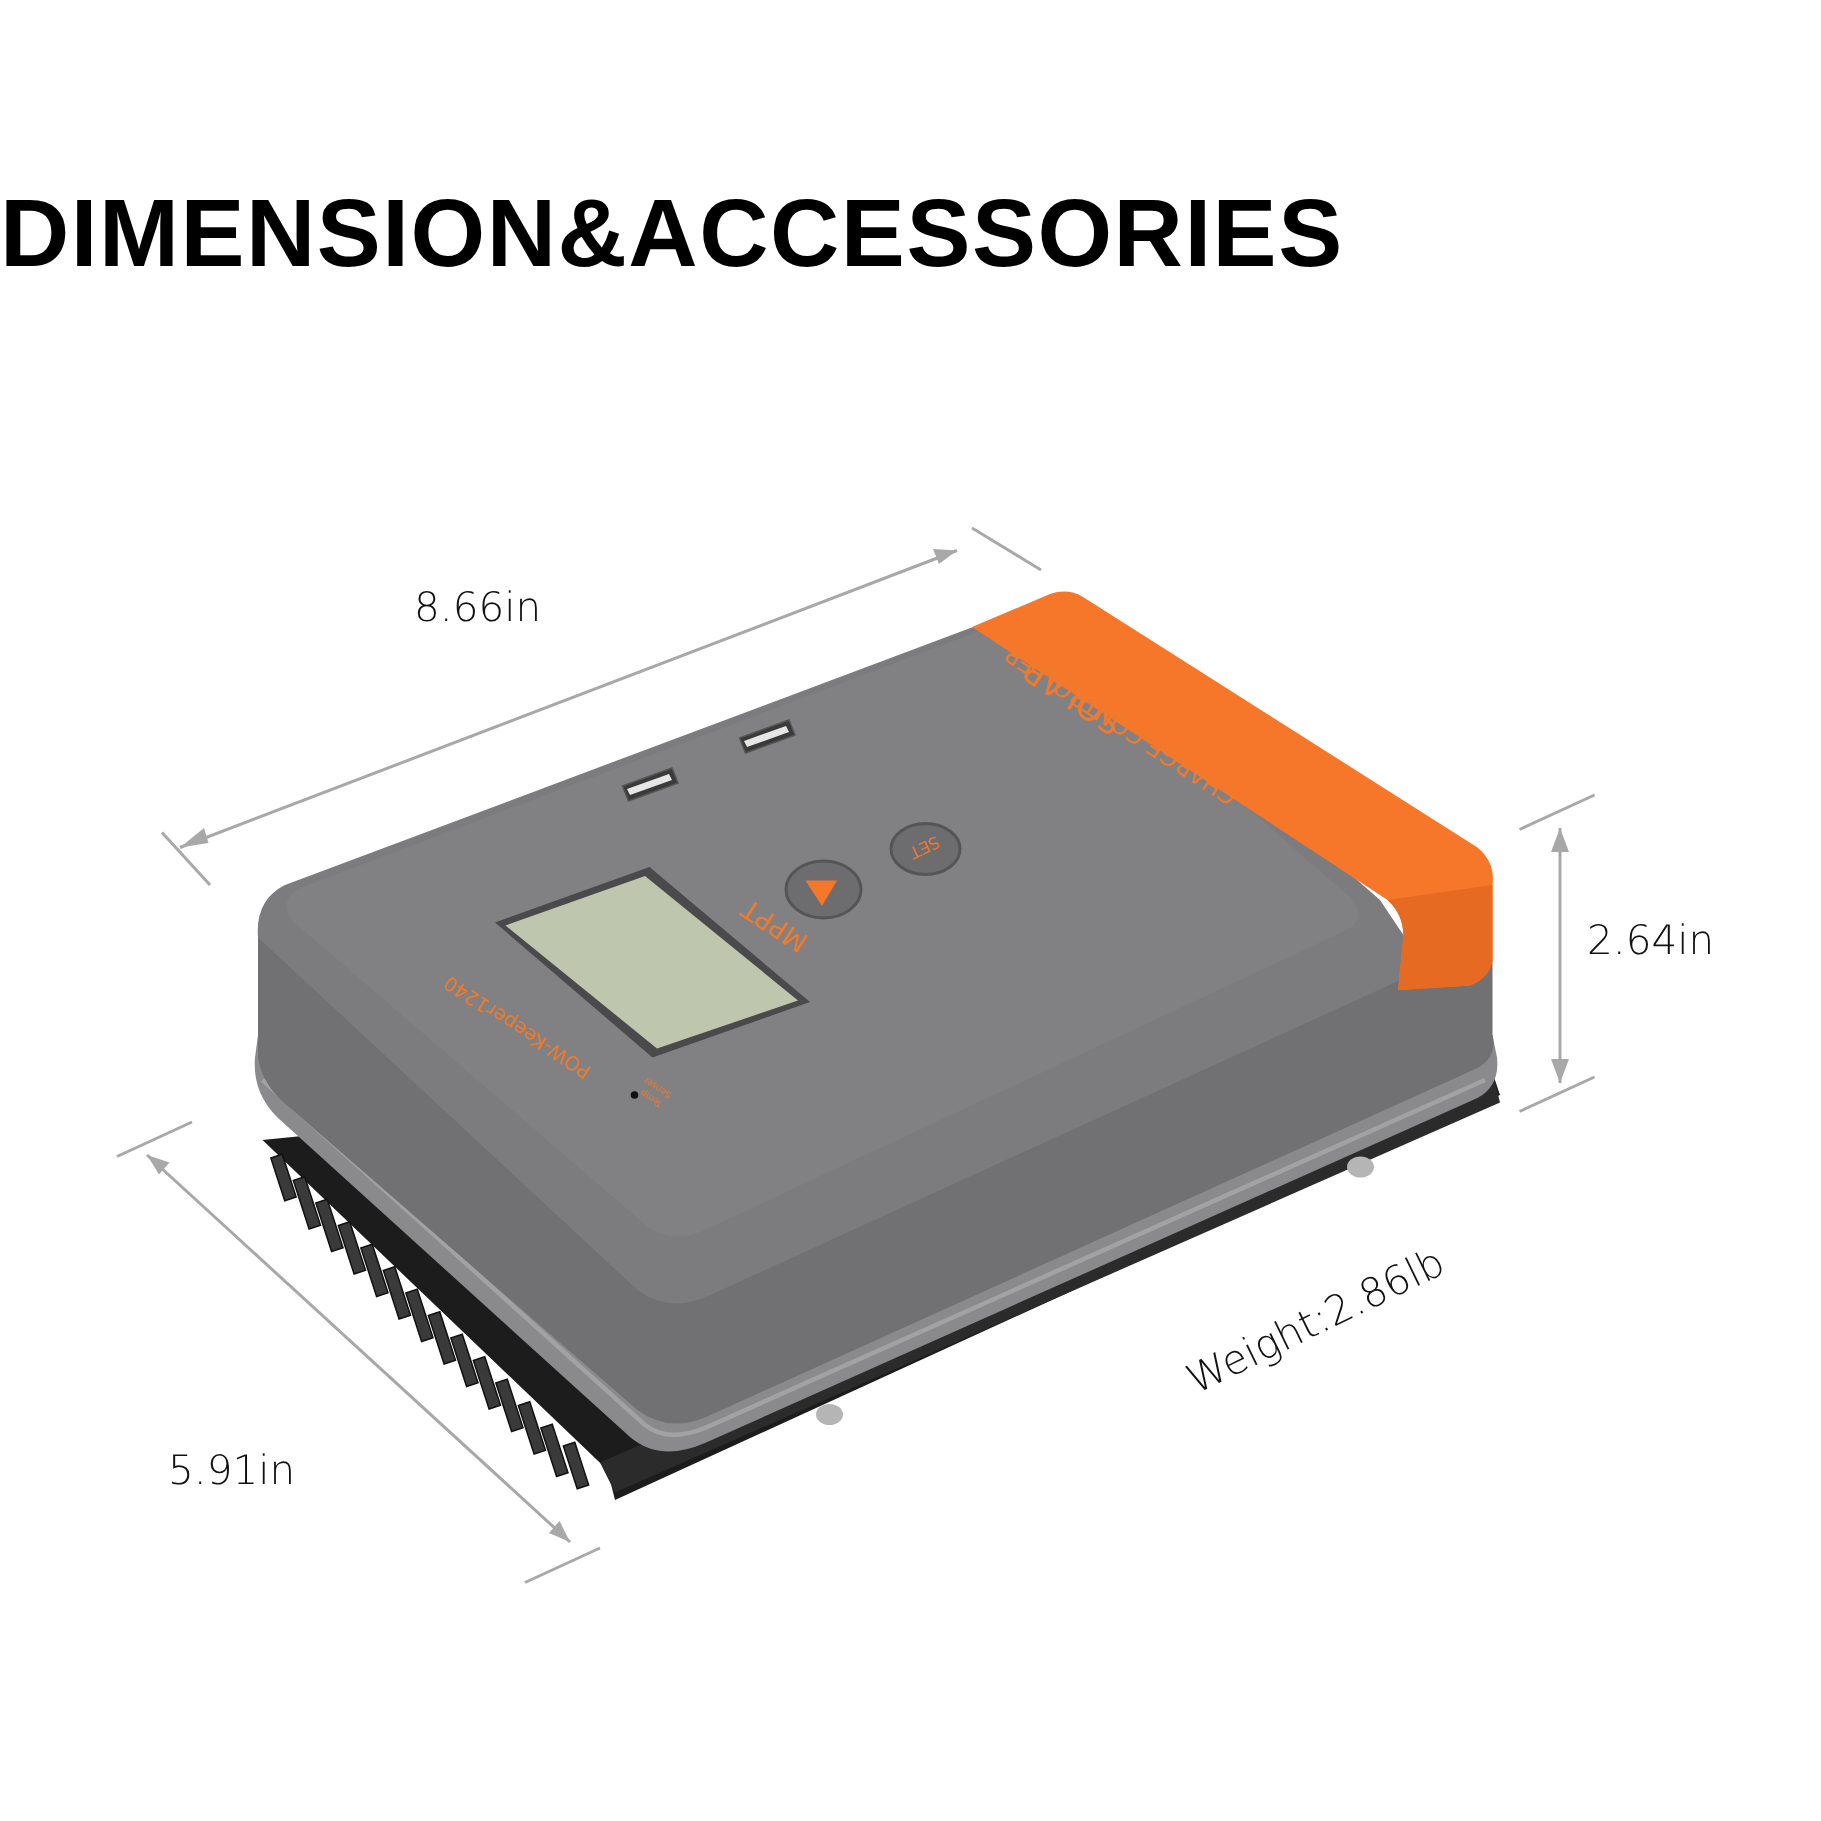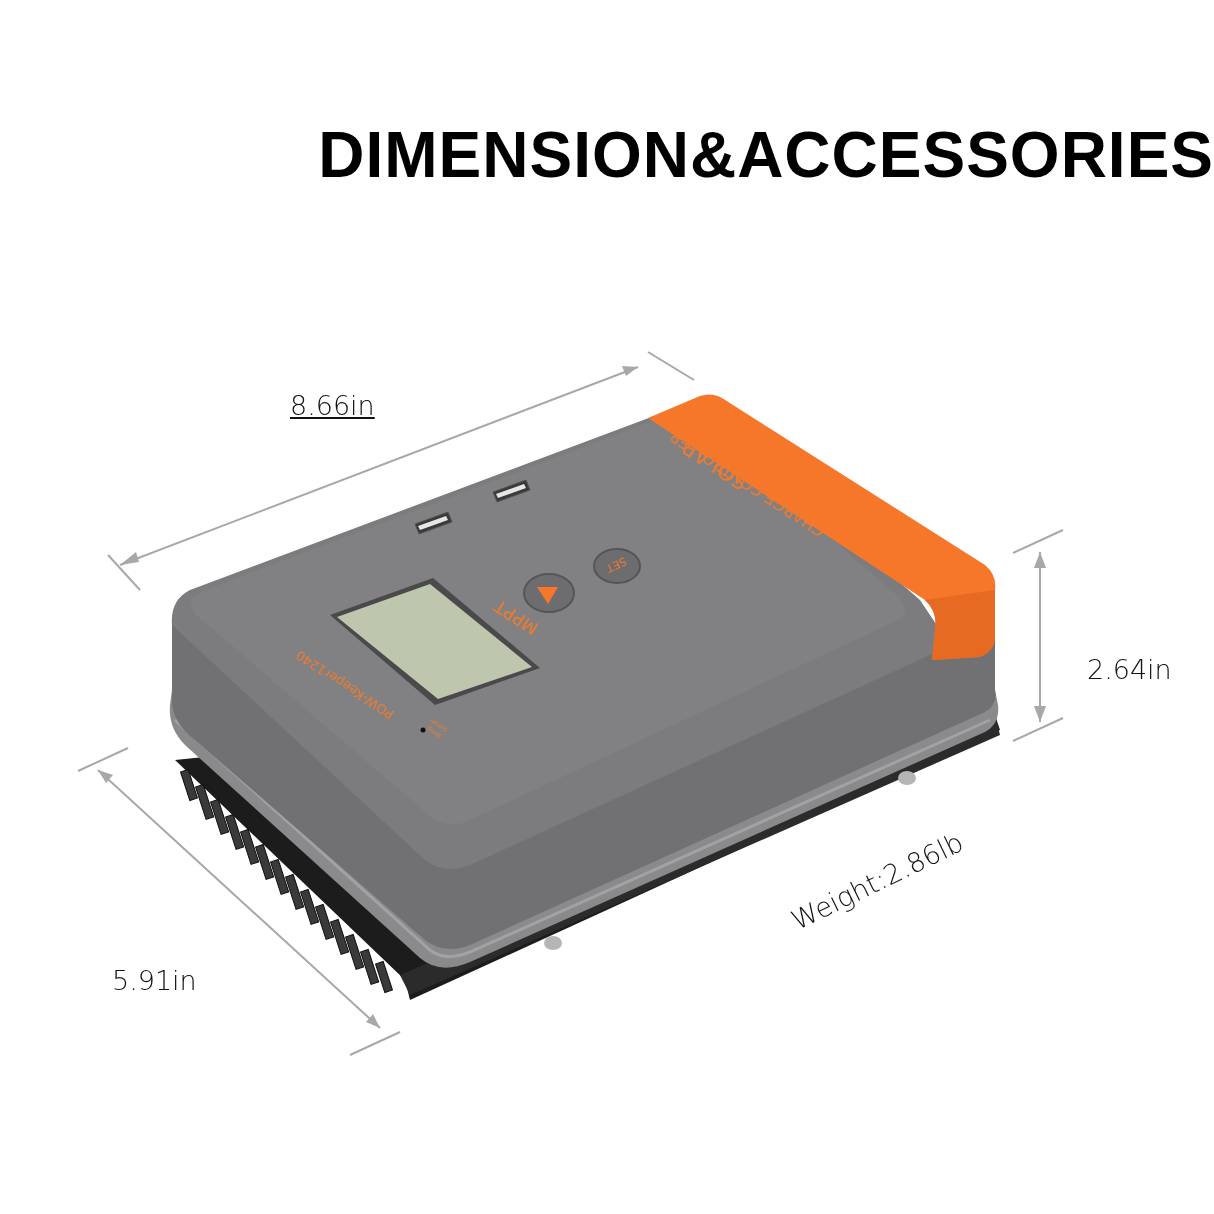--- a/index.html
+++ b/index.html
@@ -1,20 +1,20 @@
 <!DOCTYPE html>
 <html><head>
 <meta charset="utf-8">
 <style>
   html, body { margin: 0; padding: 0; background: #ffffff; }
   .canvas { position: relative; width: 1214px; height: 1214px; overflow: hidden; background: #ffffff; font-family: "DejaVu Sans", sans-serif; }
-  .title { position: absolute; left: 0; top: 118px; width: 1214px; text-align: right; font-family: "Liberation Sans", sans-serif; font-weight: 700; font-size: 64px; letter-spacing: 1px; color: #000; }
+  .title { position: absolute; left: 0; top: 118px; width: 1214px; text-align: left; font-family: "Liberation Sans", sans-serif; font-weight: 700; font-size: 64px; letter-spacing: 1px; color: #000; }
   .dim { position: absolute; font-family: "DejaVu Sans", sans-serif; font-weight: 300; font-size: 27px; color: #111; white-space: nowrap; }
-  .dim-length { left: 290px; top: 390px; text-decoration: underline; }
-  .dim-height { left: 1058px; top: 654px; margin-left: 29px; }
+  .dim-length { left: 276px; top: 390px; }
+  .dim-height { left: 1058px; top: 612px; }
   .dim-width { left: 112px; top: 965px; }
   .dim-weight { left: 800px; top: 905px; transform: rotate(-26deg); transform-origin: left bottom; }
   svg.art { position: absolute; left: 0; top: 0; }
   .device-label { font-family: "DejaVu Sans", sans-serif; fill: #f07a2e; }
 </style>
 </head>
 <body>
 
 <div class="canvas">
 

